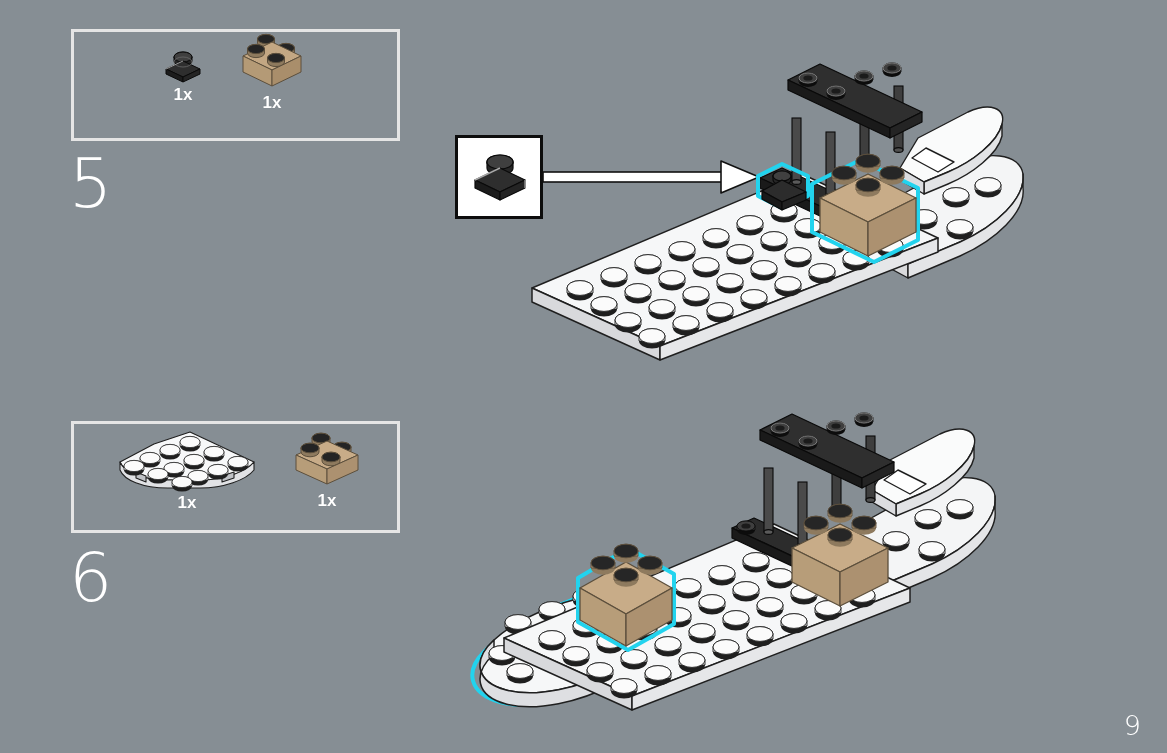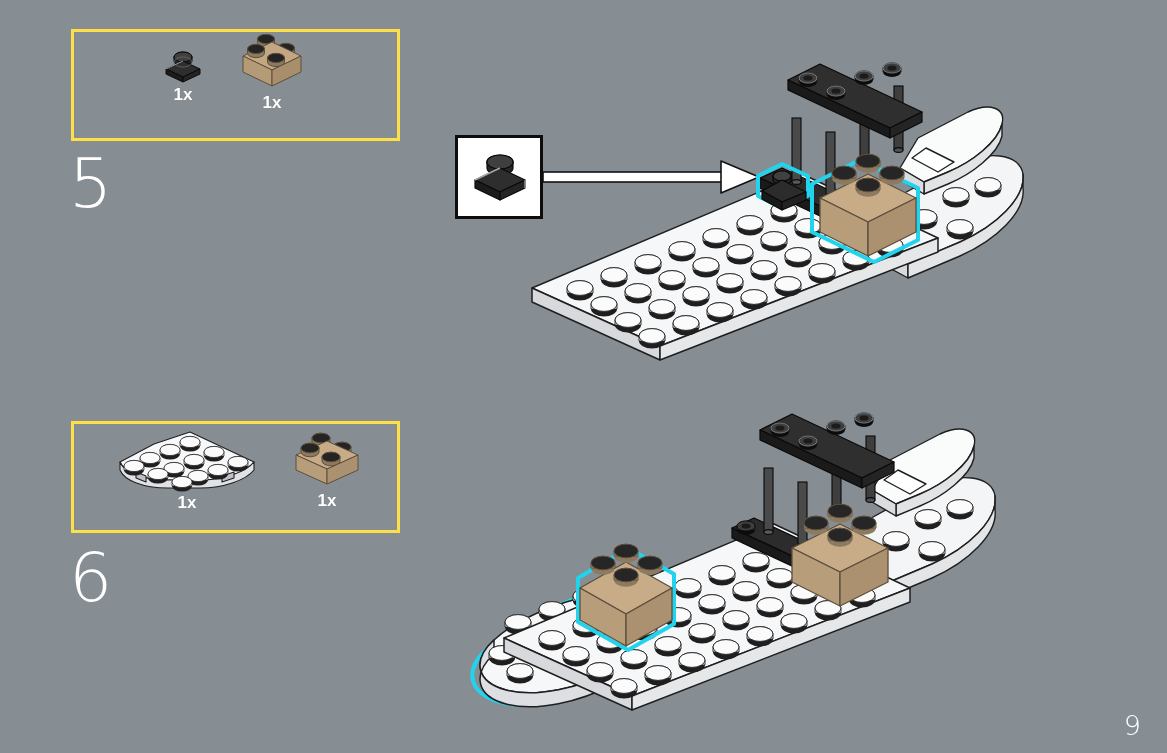--- a/index.html
+++ b/index.html
@@ -19,21 +19,21 @@
     position: absolute;
     left: 0; top: 0;
     width: 1167px;
     height: 753px;
     background: #868e94;
   }
 
   
   .parts-box {
     position: absolute;
-    border: 3px solid #fde047;
+    border: 3px solid #e5e5e5;
     background: transparent;
     box-sizing: border-box;
     padding-left: 48px;
   }
   #parts-box-5 { left: 71px;  top: 29px;  width: 329px; height: 112px; }
   #parts-box-6 { left: 71px;  top: 421px; width: 329px; height: 112px; }
 
   .part-slot {
     position: absolute;
     text-align: center;

